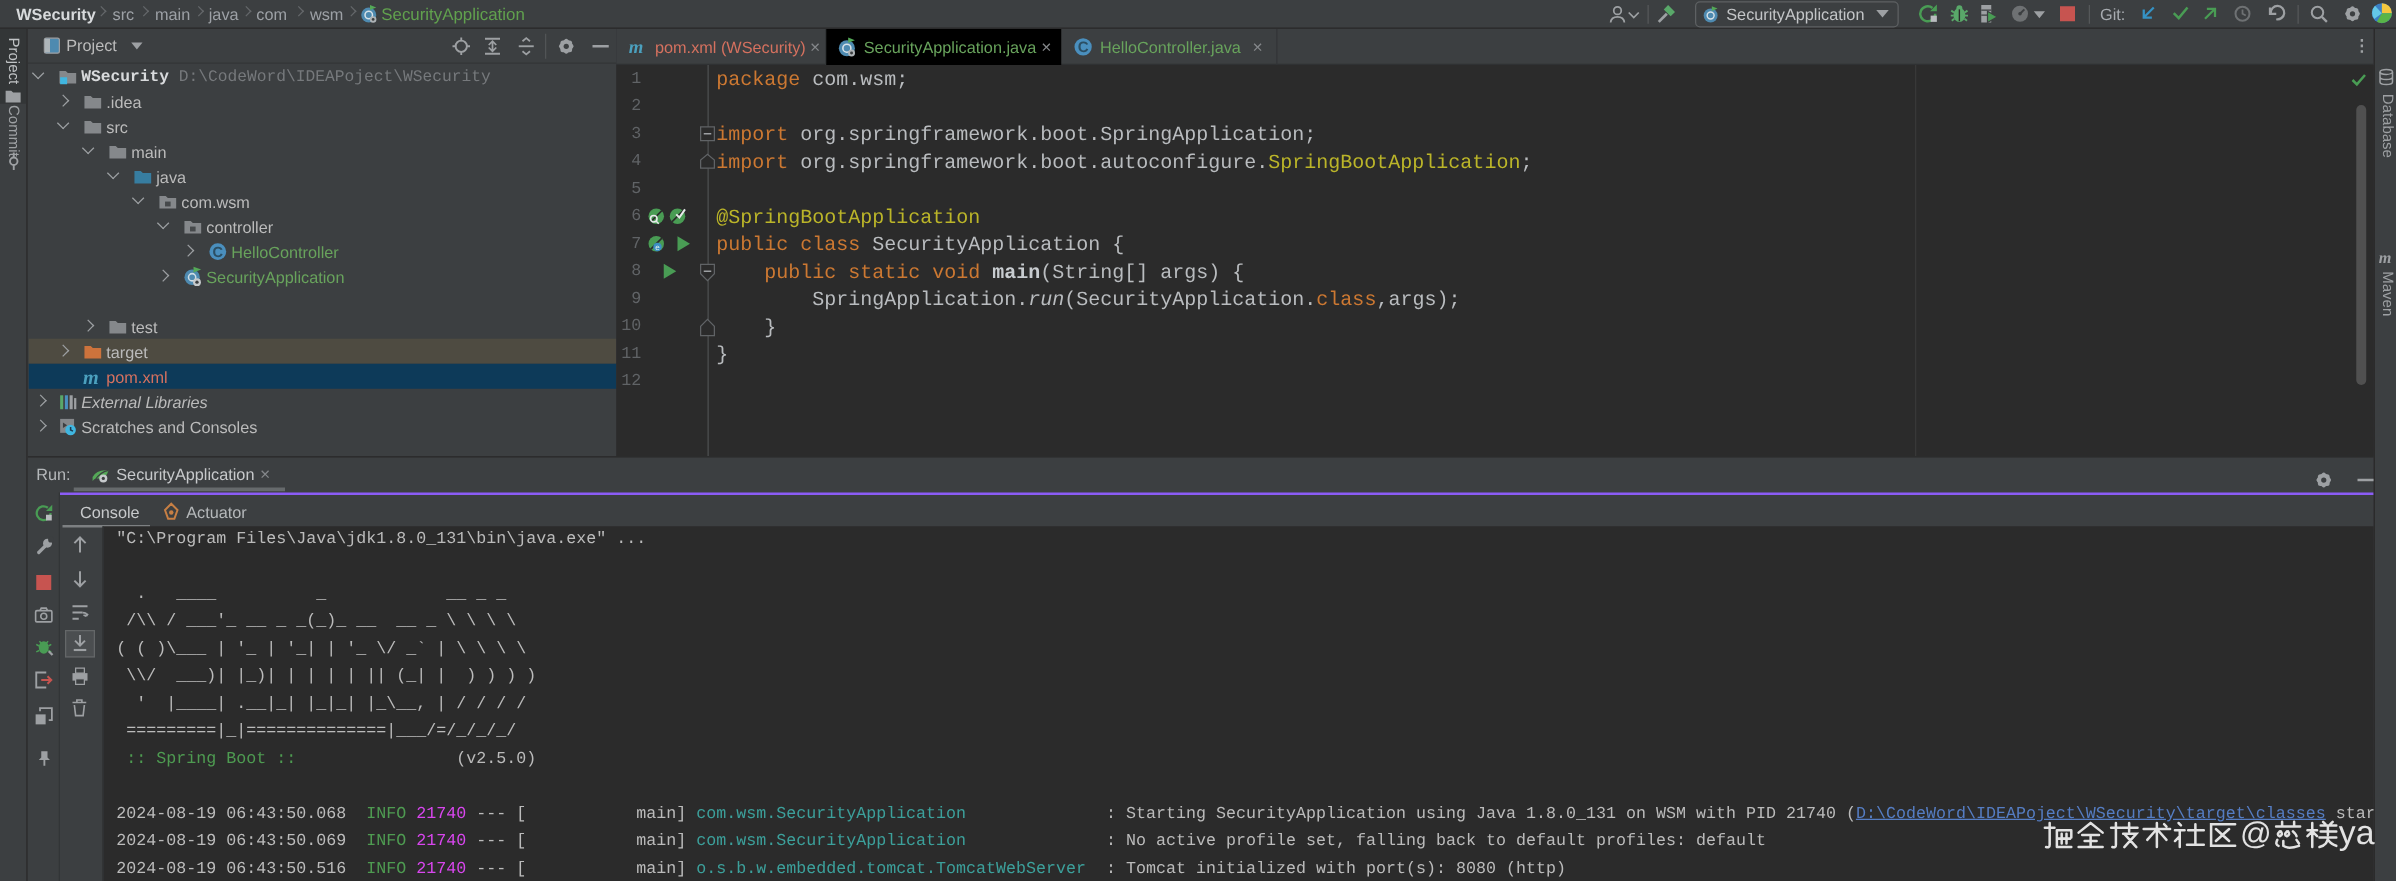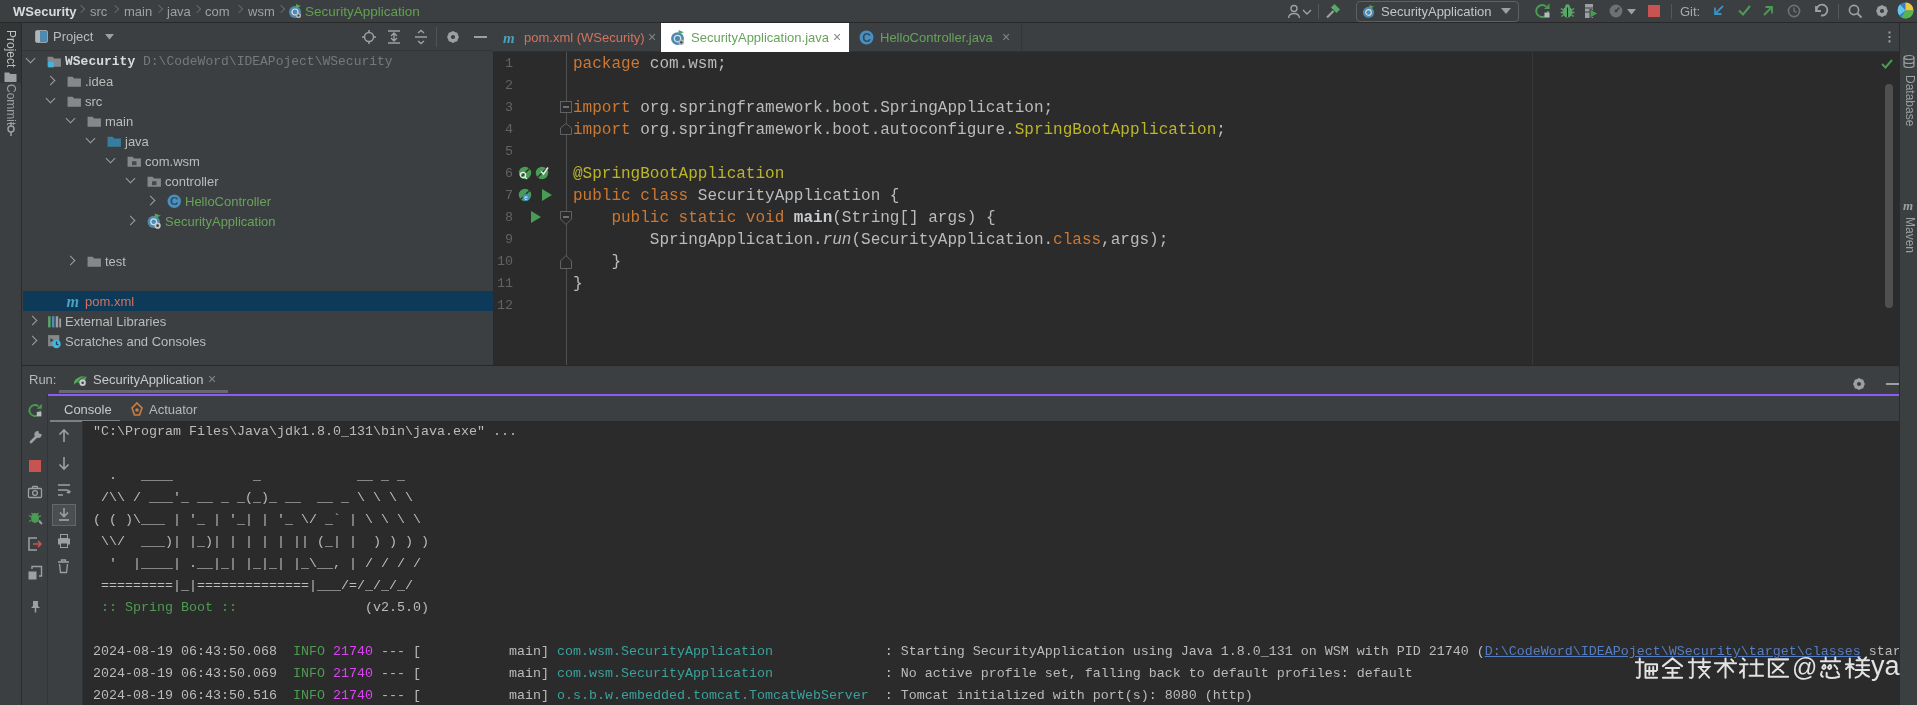--- a/index.html
+++ b/index.html
@@ -260,27 +260,34 @@
         </svg>
         <div class="abs green" style="left:142px;top:3px;white-space:nowrap;">SecurityApplication</div>
       </div>
 <div class="abs" style="left:1px;top:200px;width:470px;height:20px;">
         <span class="chev r" style="position:absolute;left:44px;top:6px"></span>
         <svg style="left:64px;top:2.5px" width="14.5" height="14.5" viewBox="0 0 13 13">
           <path d="M0.5 2.5 L5 2.5 L6.5 4 L12.5 4 L12.5 11.5 L0.5 11.5 Z" fill="#85888b"></path>
         </svg>
         <div class="abs" style="left:82px;top:3px;white-space:nowrap;">test</div>
       </div>
+<div class="abs" style="left:1px;top:220px;width:470px;height:20px;background:#4e4b41;">
+        <span class="chev r" style="position:absolute;left:24px;top:6px"></span>
+        <svg style="left:44px;top:2.5px" width="14.5" height="14.5" viewBox="0 0 13 13">
+          <path d="M0.5 2.5 L5 2.5 L6.5 4 L12.5 4 L12.5 11.5 L0.5 11.5 Z" fill="#cd733c"></path>
+        </svg>
+        <div class="abs" style="left:62px;top:3px;white-space:nowrap;">target</div>
+      </div>
 <div class="abs" style="left:1px;top:240px;width:470px;height:20px;background:#0d3a59;">
         <svg style="left:44px;top:2.5px" width="14.5" height="14.5" viewBox="0 0 13 13">
           <text x="-0.5" y="11.5" font-size="14.5" font-family="Liberation Serif" font-style="italic" font-weight="bold" fill="#4ba0be">m</text>
         </svg>
         <div class="abs salmon" style="left:62px;top:3px;white-space:nowrap;">pom.xml</div>
       </div>
-<div class="abs" style="left:1px;top:260px;width:470px;height:20px;">
+<div class="abs" style="left:1px;top:260px;width:470px;height:20px;font-style:italic;">
         <span class="chev r" style="position:absolute;left:6px;top:6px"></span>
         <svg style="left:24px;top:2.5px" width="14.5" height="14.5" viewBox="0 0 13 13">
           <g>
             <rect x="1" y="2" width="2.2" height="10" fill="#59a869"></rect>
             <rect x="4.4" y="2" width="2.2" height="10" fill="#4a8fbe"></rect>
             <rect x="7.8" y="2" width="2.2" height="10" fill="#9da0a3"></rect>
             <rect x="11" y="4" width="1.6" height="8" fill="#9da0a3"></rect>
           </g>
         </svg>
         <div class="abs" style="left:42px;top:3px;white-space:nowrap;">External Libraries</div>
@@ -298,21 +305,21 @@
 </div>
 </div>
 <div class="abs" id="tabbar">
   <div class="abs" style="left:0;top:0;width:168px;height:29px;border-right:1px solid #323537">
     <svg style="left:10px;top:7px" width="15" height="15" viewBox="0 0 13 13">
         <text x="0" y="11" font-size="13" font-family="Liberation Serif" font-style="italic" font-weight="bold" fill="#4ba0be">m</text>
       </svg>
     <div class="abs salmon" style="left:31px;top:7px;white-space:nowrap">pom.xml (WSecurity)</div>
     <div class="abs xcl" style="left:155px;top:7px">×</div>
   </div>
-  <div class="abs" style="left:168px;top:0;width:188px;height:29px;background:#ffffff">
+  <div class="abs" style="left:168px;top:0;width:188px;height:29px;background:#000000">
     <svg style="left:9px;top:7px" width="15" height="15" viewBox="0 0 14 14">
         <circle cx="7" cy="8" r="6" fill="#4e8ab0"></circle>
         <circle cx="7" cy="8" r="3" fill="none" stroke="#d7e2e8" stroke-width="1.2"></circle>
         <path d="M8 4 L8 0 L13 2 L8 4" fill="#54a857"></path>
         <circle cx="10.5" cy="11.5" r="2.6" fill="#aeb3b6"></circle>
         <circle cx="10.5" cy="11.5" r="1.1" fill="#3c3f41"></circle>
       </svg>
     <div class="abs green" style="left:30px;top:7px;white-space:nowrap">SecurityApplication.java</div>
     <div class="abs xcl" style="left:172px;top:7px">×</div>
   </div>

